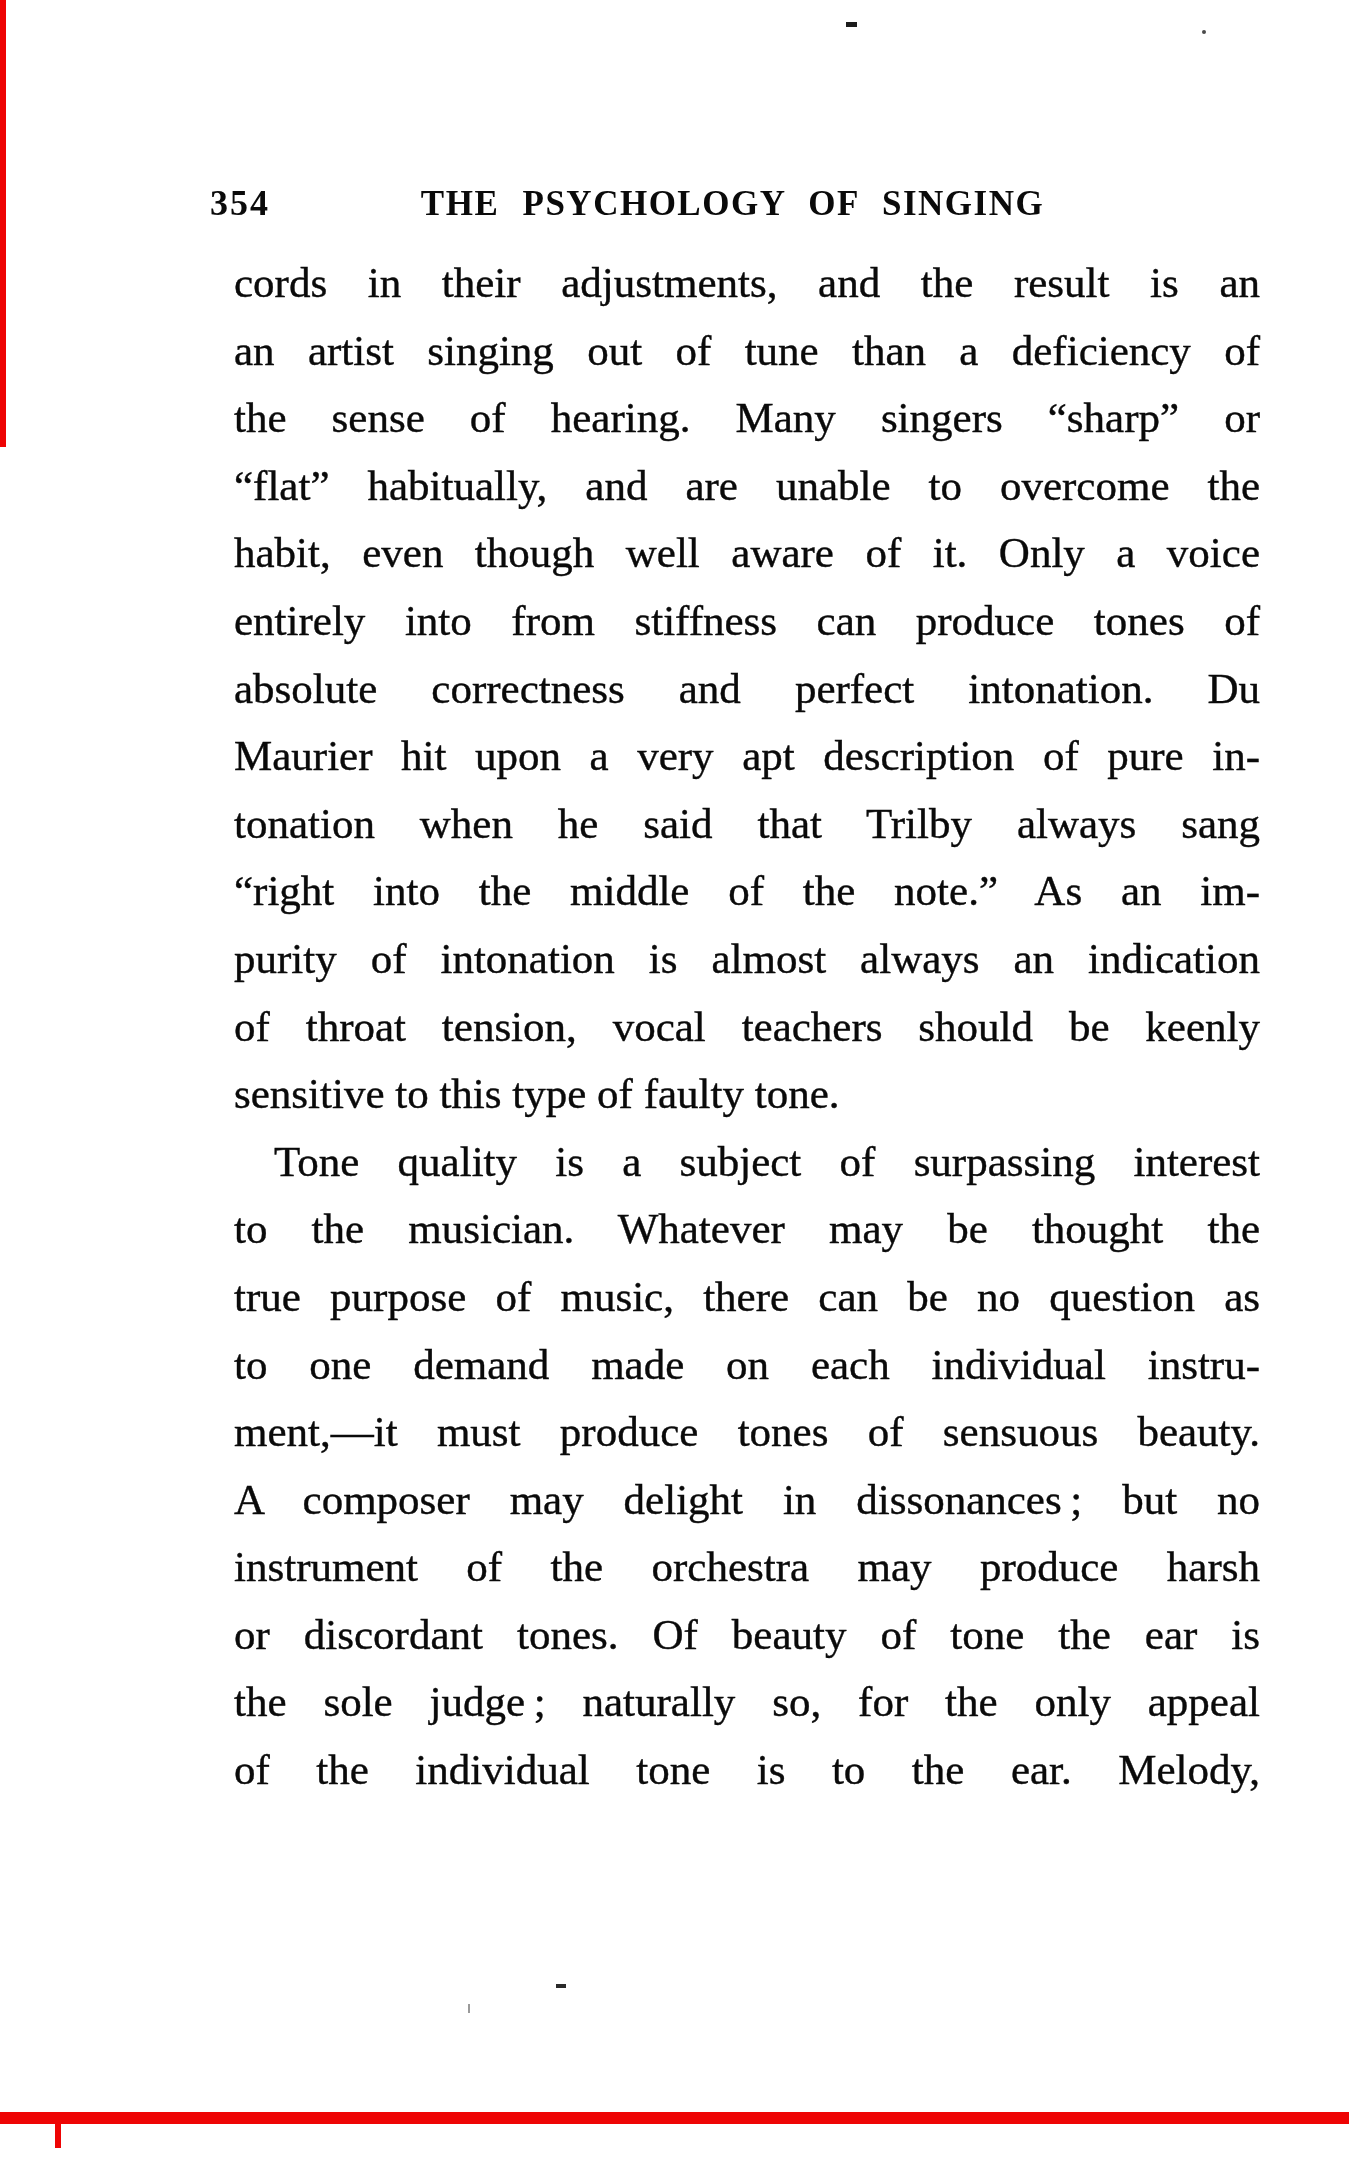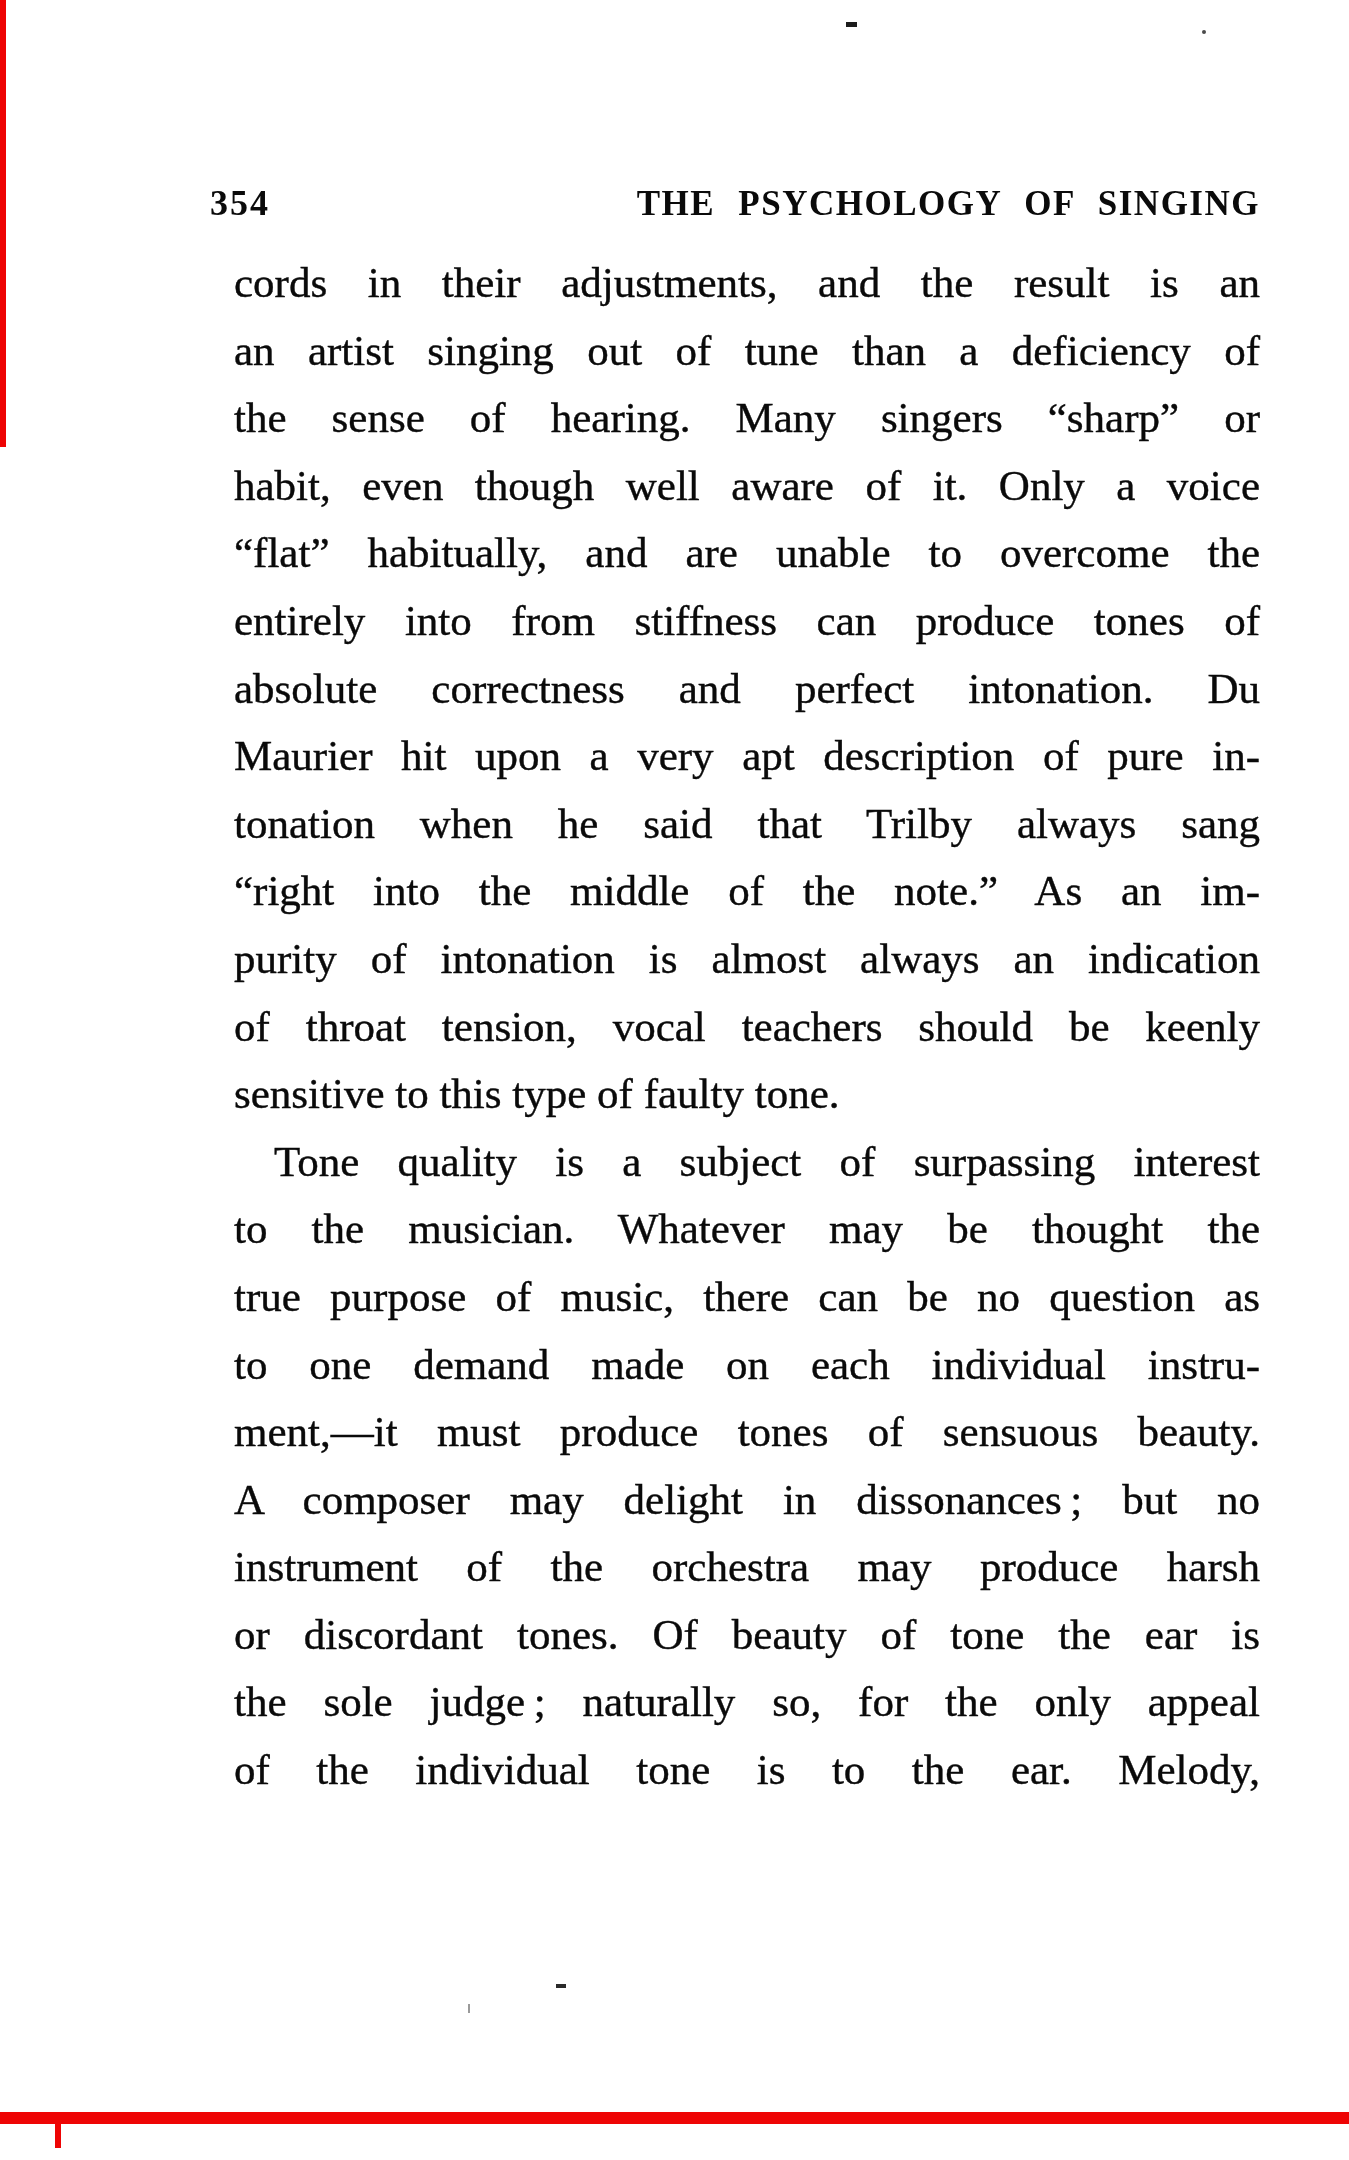--- a/index.html
+++ b/index.html
@@ -32,21 +32,21 @@
     font-size: 36px;
     line-height: 40px;
     font-weight: bold;
     letter-spacing: 2px;
   }
   .head-title {
     position: absolute;
     left: 0;
     right: 0;
     top: 1px;
-    text-align: right;
+    text-align: center;
     font-size: 35px;
     line-height: 40px;
     font-weight: bold;
     letter-spacing: 1.5px;
     word-spacing: 13px;
     white-space: nowrap;
   }
 
   
   .body-text {
@@ -121,22 +121,22 @@
 
   <div class="running-head">
     <span class="page-number">354</span>
     <span class="head-title">THE PSYCHOLOGY OF SINGING</span>
   </div>
 
   <div class="body-text">
     <div class="line">cords in their adjustments, and the result is an</div>
     <div class="line">an artist singing out of tune than a deficiency of</div>
     <div class="line">the sense of hearing. Many singers “sharp” or</div>
+    <div class="line">“flat” habitually, and are unable to overcome the</div>
     <div class="line">habit, even though well aware of it. Only a voice</div>
-    <div class="line">“flat” habitually, and are unable to overcome the</div>
     <div class="line">entirely into from stiffness can produce tones of</div>
     <div class="line">absolute correctness and perfect intonation. Du</div>
     <div class="line">Maurier hit upon a very apt description of pure in-</div>
     <div class="line">tonation when he said that Trilby always sang</div>
     <div class="line">“right into the middle of the note.” As an im-</div>
     <div class="line">purity of intonation is almost always an indication</div>
     <div class="line">of throat tension, vocal teachers should be keenly</div>
     <div class="line flush">sensitive to this type of faulty tone.</div>
     <div class="line indent">Tone quality is a subject of surpassing interest</div>
     <div class="line">to the musician. Whatever may be thought the</div>

